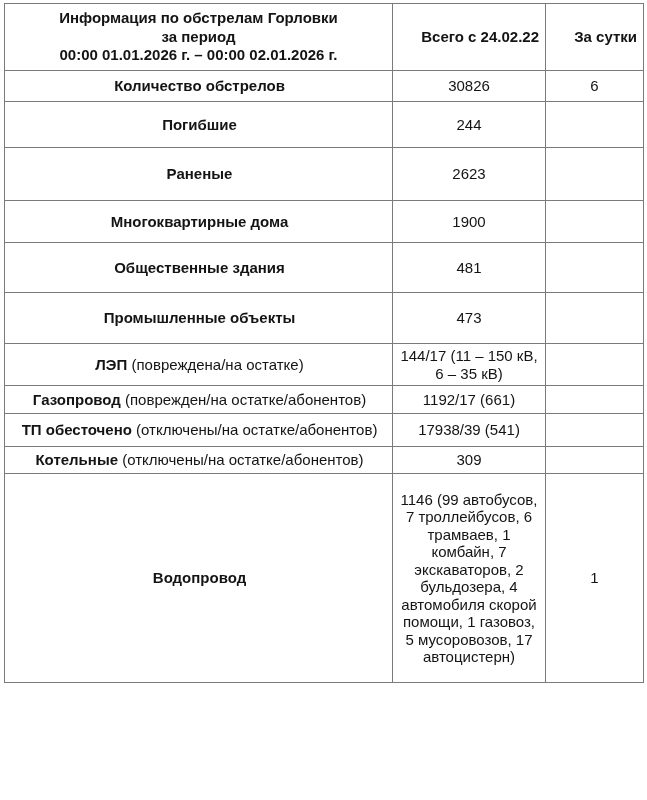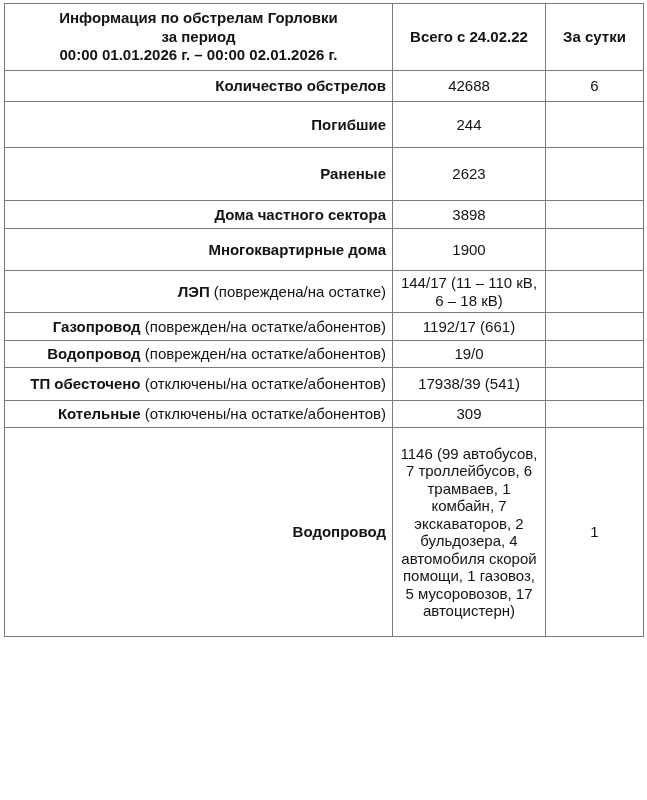--- a/index.html
+++ b/index.html
@@ -27,25 +27,25 @@
   }
   th.title{
     font-weight:bold;
     text-align:center;
     white-space:pre-line;
     line-height:18.5px;
     padding:4px 10px;
   }
   th.colhead{
     font-weight:bold;
-    text-align:center;
+    text-align:right;
     line-height:18px;
   }
   td.c-label{
-    text-align:right;
+    text-align:center;
     padding-left:8px;
     line-height:18px;
   }
   .lbl{font-weight:bold;}
   .note{font-weight:normal;}
   td.c-val{
     text-align:center;
     line-height:17.5px;
     padding:2px 4px;
   }
@@ -64,56 +64,56 @@
       <th class="title">Информация по обстрелам Горловки
 за период
 00:00 01.01.2026 г. – 00:00 02.01.2026 г.</th>
       <th class="colhead">Всего с 24.02.22</th>
       <th class="colhead">За сутки</th>
     </tr>
   </thead>
   <tbody>
     <tr style="height:31px">
       <td class="c-label"><span class="lbl">Количество обстрелов</span> <span class="note"></span></td>
-      <td class="c-val">42688</td>
+      <td class="c-val">30826</td>
       <td class="c-val">6</td>
     </tr>
     <tr style="height:46px">
       <td class="c-label"><span class="lbl">Погибшие</span> <span class="note"></span></td>
       <td class="c-val">244</td>
       <td class="c-val"></td>
     </tr>
     <tr style="height:53px">
       <td class="c-label"><span class="lbl">Раненые</span> <span class="note"></span></td>
       <td class="c-val">2623</td>
       <td class="c-val"></td>
     </tr>
-    <tr style="height:28px">
-      <td class="c-label"><span class="lbl">Дома частного сектора</span> <span class="note"></span></td>
-      <td class="c-val">3898</td>
-      <td class="c-val"></td>
-    </tr>
     <tr style="height:42px">
       <td class="c-label"><span class="lbl">Многоквартирные дома</span> <span class="note"></span></td>
       <td class="c-val">1900</td>
       <td class="c-val"></td>
     </tr>
+    <tr style="height:50px">
+      <td class="c-label"><span class="lbl">Общественные здания</span> <span class="note"></span></td>
+      <td class="c-val">481</td>
+      <td class="c-val"></td>
+    </tr>
+    <tr style="height:51px">
+      <td class="c-label"><span class="lbl">Промышленные объекты</span> <span class="note"></span></td>
+      <td class="c-val">473</td>
+      <td class="c-val"></td>
+    </tr>
     <tr style="height:42px">
       <td class="c-label"><span class="lbl">ЛЭП</span> <span class="note">(повреждена/на остатке)</span></td>
-      <td class="c-val">144/17 (11 – 110 кВ, 6 – 18 кВ)</td>
+      <td class="c-val">144/17 (11 – 150 кВ, 6 – 35 кВ)</td>
       <td class="c-val"></td>
     </tr>
     <tr style="height:28px">
       <td class="c-label"><span class="lbl">Газопровод</span> <span class="note">(поврежден/на остатке/абонентов)</span></td>
       <td class="c-val">1192/17 (661)</td>
-      <td class="c-val"></td>
-    </tr>
-    <tr style="height:27px">
-      <td class="c-label"><span class="lbl">Водопровод</span> <span class="note">(поврежден/на остатке/абонентов)</span></td>
-      <td class="c-val">19/0</td>
       <td class="c-val"></td>
     </tr>
     <tr style="height:33px">
       <td class="c-label"><span class="lbl">ТП обесточено</span> <span class="note">(отключены/на остатке/абонентов)</span></td>
       <td class="c-val">17938/39 (541)</td>
       <td class="c-val"></td>
     </tr>
     <tr style="height:27px">
       <td class="c-label"><span class="lbl">Котельные</span> <span class="note">(отключены/на остатке/абонентов)</span></td>
       <td class="c-val">309</td>

